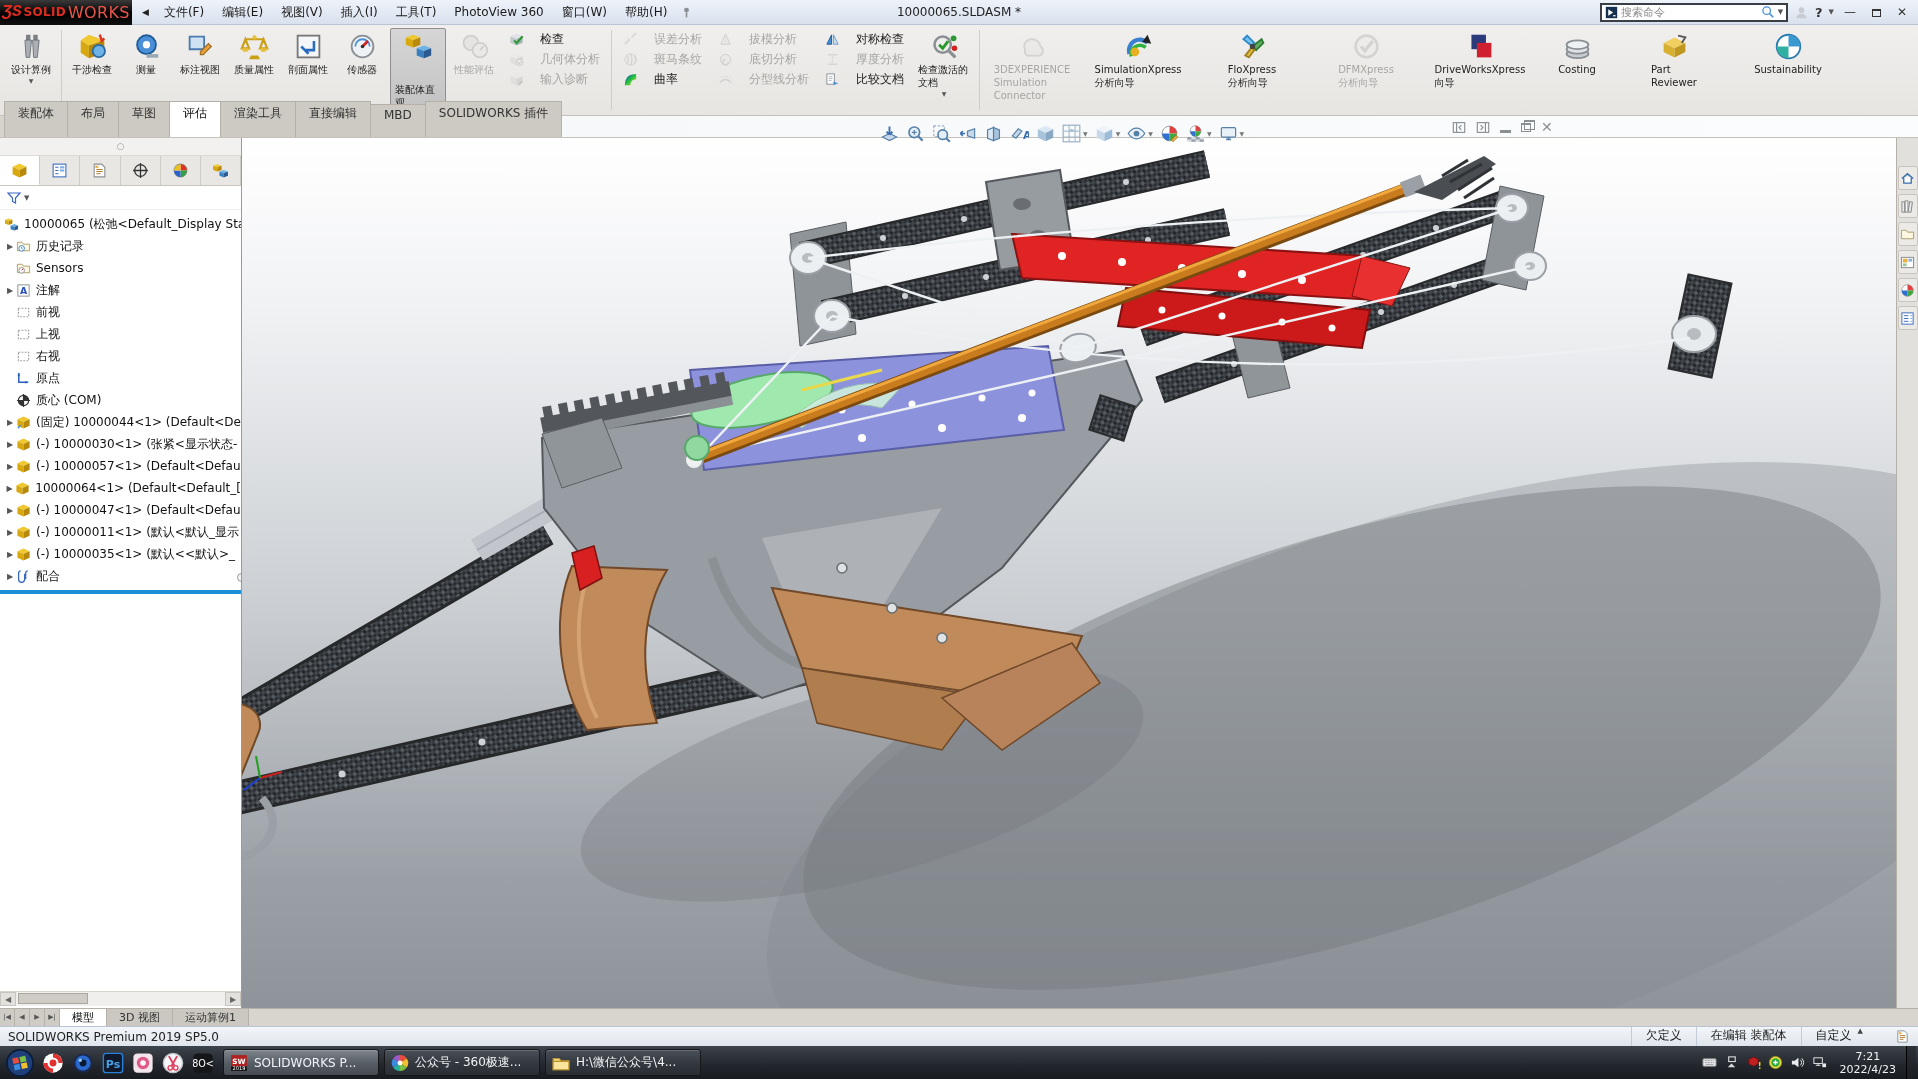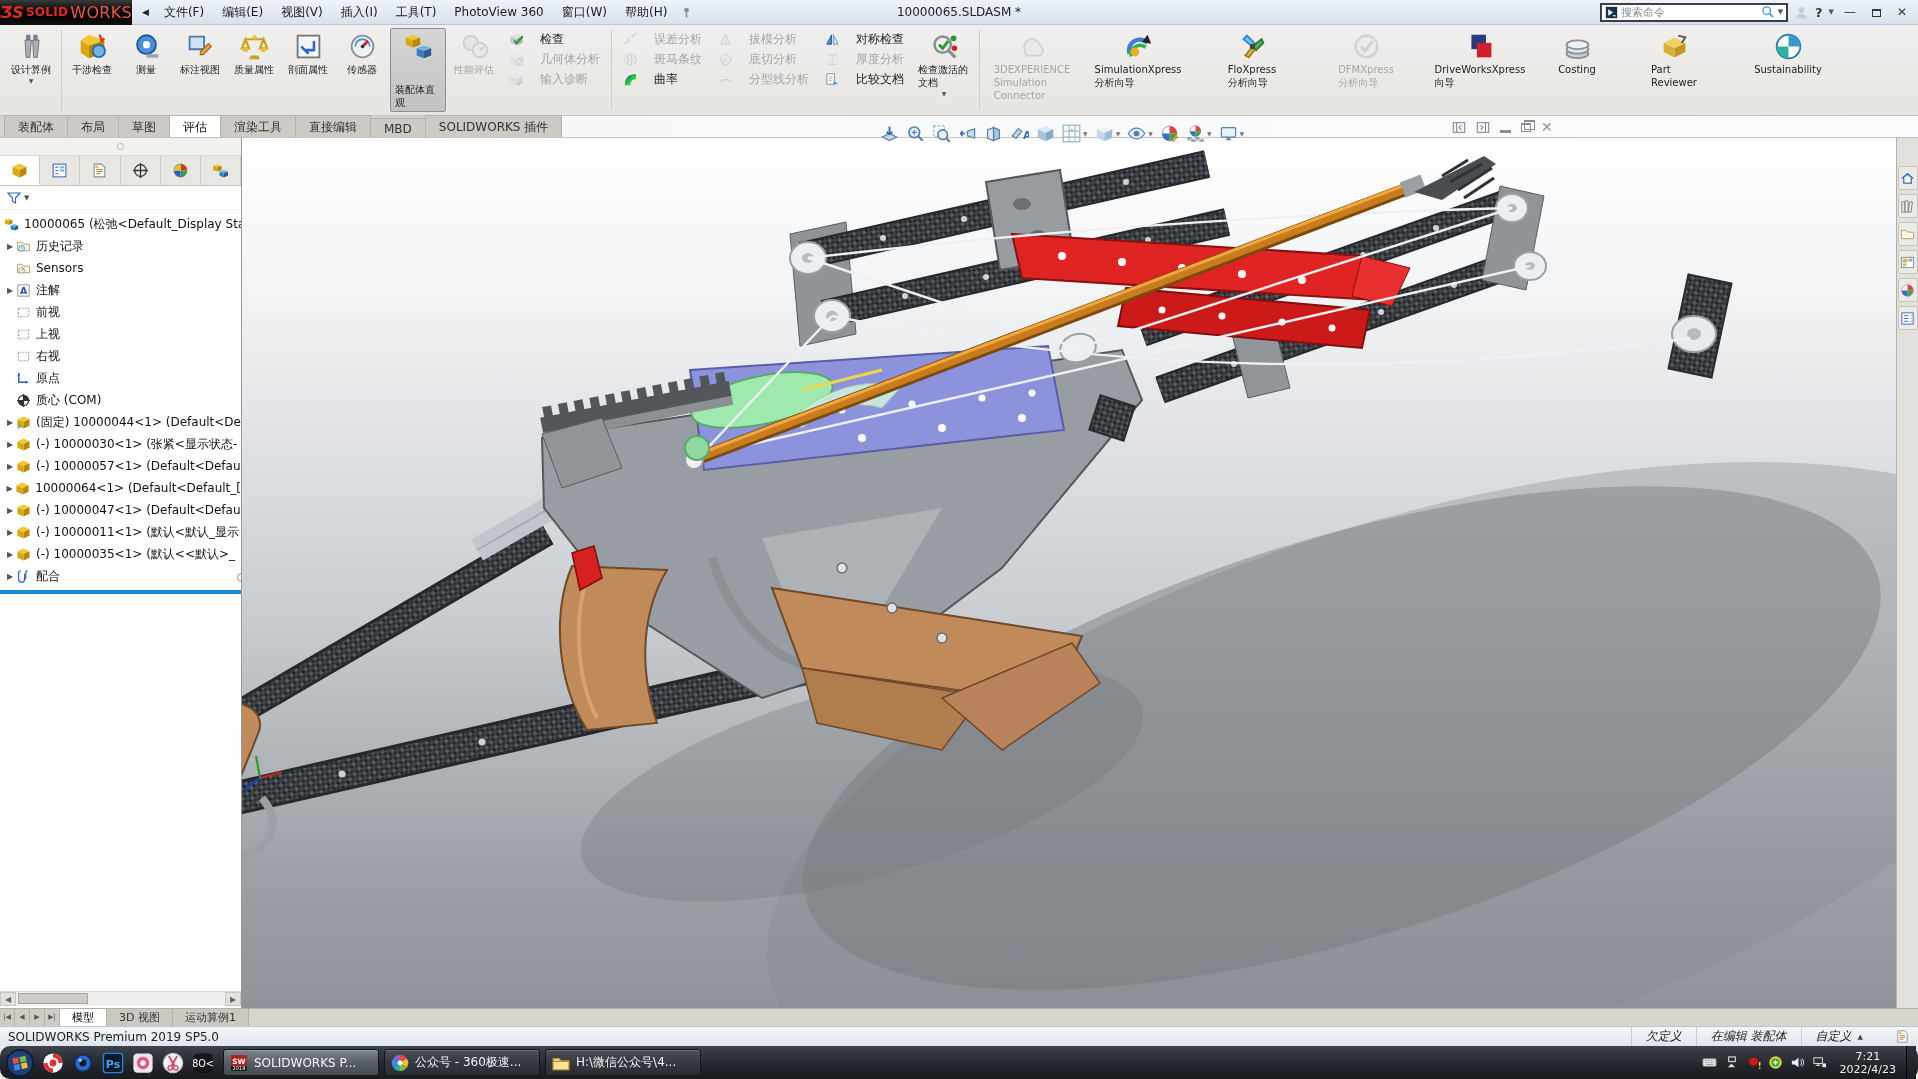--- a/index.html
+++ b/index.html
@@ -4,21 +4,21 @@
 <style>
   * { margin:0; padding:0; box-sizing:border-box; }
   html,body { width:1918px; height:1079px; overflow:hidden; background:#000; }
   #app { position:relative; width:1918px; height:1079px; font-family:"DejaVu Sans","Liberation Sans",sans-serif; font-size:12px; color:#1a1a1a; background:#ebeae8; }
   .ic { display:inline-block; flex:none; }
   .ic svg { width:100%; height:100%; display:block; }
 
   
   .titlebar { position:absolute; left:0; top:0; width:1918px; height:25px; background:linear-gradient(#eef3fa,#d8e1ee); border-bottom:1px solid #b9c3d2; display:flex; align-items:center; }
   .logo { width:132px; height:25px; background:linear-gradient(#3a3a3a,#000 55%,#111); display:flex; align-items:center; justify-content:center; gap:2px; color:#e02b20; }
-  .logo .ds { font-style:italic; font-weight:bold; font-size:16px; }
+  .logo .ds { font-style:italic; font-weight:bold; font-size:16px;font-family:Liberation Mono, monospace; }
   .logo .b1 { font-weight:bold; font-size:12px; letter-spacing:.3px; }
   .logo .b2 { font-weight:normal; font-size:16px; color:#e8564a; letter-spacing:.3px; }
   .menu-collapse { color:#222; font-size:9px; padding:0 6px 0 10px; }
   .menus { display:flex; height:100%; align-items:center; }
   .menu-item { padding:4px 9px; cursor:default; }
   .pin-ic { width:13px; height:13px; margin-left:4px; }
   .doc-title { position:absolute; left:0; right:0; text-align:center; font-size:12px; color:#222; pointer-events:none; }
   .tb-right { margin-left:auto; display:flex; align-items:center; gap:6px; padding-right:6px; position:relative; }
   .searchbox { width:188px; height:19px; border:2px solid #3a3f45; background:#fff; display:flex; align-items:center; padding:0 3px; gap:3px; }
   .searchbox .swapp { width:13px; height:13px; }
@@ -42,21 +42,21 @@
   .rbtn.dis .ic, .srow.dis .ic { filter:grayscale(1) opacity(.45); }
   .rcaret { font-size:6px; color:#555; margin-top:1px; }
   .scol { display:flex; flex-direction:column; justify-content:flex-start; padding:2px 2px; }
   .srow { display:flex; align-items:center; gap:16px; height:20px; padding:0 5px; border:1px solid transparent; border-radius:2px; }
   .srow .ic { width:15px; height:15px; }
   .srow span { font-size:12px; color:#222; white-space:nowrap; }
   .srow.dis span { color:#a5a5a3; }
 
   
   .cmdtabs { position:absolute; left:0; top:116px; width:1918px; height:22px; display:flex; align-items:flex-end; background:linear-gradient(90deg,#d7d4ce 0,#d7d4ce 540px,#f7f8f9 560px,#fbfcfd 100%); border-bottom:1px solid #c6c2bb; }
-  .ctab { padding:3px 13px 1px; font-size:12px; color:#333; background:#cdcac3; border:1px solid #b5b1a9; border-bottom:none; margin-left:-1px; cursor:default; }
+  .ctab { padding:3px 13px 15px; font-size:12px; color:#333; background:#cdcac3; border:1px solid #b5b1a9; border-bottom:none; margin-left:-1px; cursor:default; }
   .ctab:first-child { margin-left:4px; }
   .ctab.active { background:#fff; color:#111; position:relative; }
 
   
   .treepanel { position:absolute; left:0; top:138px; width:242px; height:870px; background:#fff; border-right:1px solid #9a9a9a; overflow:hidden; }
   .tree-grip { height:18px; background:#f2f1ef; border-bottom:1px solid #dddad4; text-align:center; color:#9a9a9a; font-size:9px; line-height:16px; }
   .tree-tabs { height:30px; display:flex; background:#e9e7e3; border-bottom:1px solid #c8c5bf; }
   .ttab { flex:1; display:flex; align-items:center; justify-content:center; border-right:1px solid #cfccc6; }
   .ttab .ic { width:17px; height:17px; }
   .ttab.active { background:#fff; border-bottom:1px solid #fff; }
@@ -99,26 +99,26 @@
 
   
   .modeltabs { position:absolute; left:0; top:1008px; width:1918px; height:18px; background:#d8d5cf; border-top:1px solid #b5b1a9; display:flex; align-items:stretch; font-size:11px; }
   .mt-nav { width:15px; text-align:center; line-height:17px; font-size:7px; color:#555; background:#cfccc6; border-right:1px solid #b5b1a9; }
   .mtab { padding:2px 12px; border-right:1px solid #b5b1a9; background:#cbc8c2; color:#333; display:flex; align-items:center; }
   .mtab.active { background:#fff; color:#000; }
 
   
   .statusbar { position:absolute; left:0; top:1026px; width:1918px; height:20px; background:linear-gradient(#f3f6fa,#dfe5ed); border-top:1px solid #b9c3d2; display:flex; align-items:center; padding:0 8px; font-size:12px; color:#222; }
   .sb-right { margin-left:auto; display:flex; align-items:center; height:100%; }
-  .sb-seg { padding:0 14px; border-left:1px solid #c2cbd7; height:100%; display:flex; align-items:center; gap:6px;font-style:italic; }
+  .sb-seg { padding:0 14px; border-left:1px solid #c2cbd7; height:100%; display:flex; gap:6px; }
   .sb-caret { font-size:7px; color:#444; }
   .sb-tag { width:15px; height:15px; margin-left:18px; }
 
   
-  .taskbar { position:absolute; left:0; top:1046px; width:1918px; height:33px; background:linear-gradient(#3d434b,#22262c 60%,#181b20); display:flex; align-items:center; padding:0 2px;border-radius:10px; }
+  .taskbar { position:absolute; left:0; top:1046px; width:1918px; height:33px; background:linear-gradient(#3d434b,#22262c 60%,#181b20); display:flex; align-items:center; padding:0 2px; }
   .start-orb { width:28px; height:28px; margin:0 4px; }
   .qbtn { width:30px; height:28px; display:flex; align-items:center; justify-content:center; border-radius:3px; }
   .qbtn .ic { width:22px; height:22px; }
   .taskbtn { width:156px; height:27px; margin-left:5px; display:flex; align-items:center; gap:6px; padding:0 6px; border-radius:3px; border:1px solid #14161a; background:linear-gradient(#4a5058,#33383f 55%,#2a2e34); box-shadow:inset 0 1px 0 rgba(255,255,255,.18); color:#f2f4f6; font-size:12px; white-space:nowrap; overflow:hidden; }
   .taskbtn.active { background:linear-gradient(#7e858d,#565c64 55%,#474c53); }
   .taskbtn .ic { width:18px; height:18px; }
   .tray { margin-left:auto; display:flex; align-items:center; gap:7px; padding-right:4px; }
   .tray .ic { width:15px; height:15px; }
   .clock { color:#f2f4f6; font-size:11px; text-align:center; line-height:13px; padding:0 6px; }
   .show-desktop { width:10px; height:33px; border-left:1px solid #000; background:linear-gradient(#2c3138,#1a1d22); }

